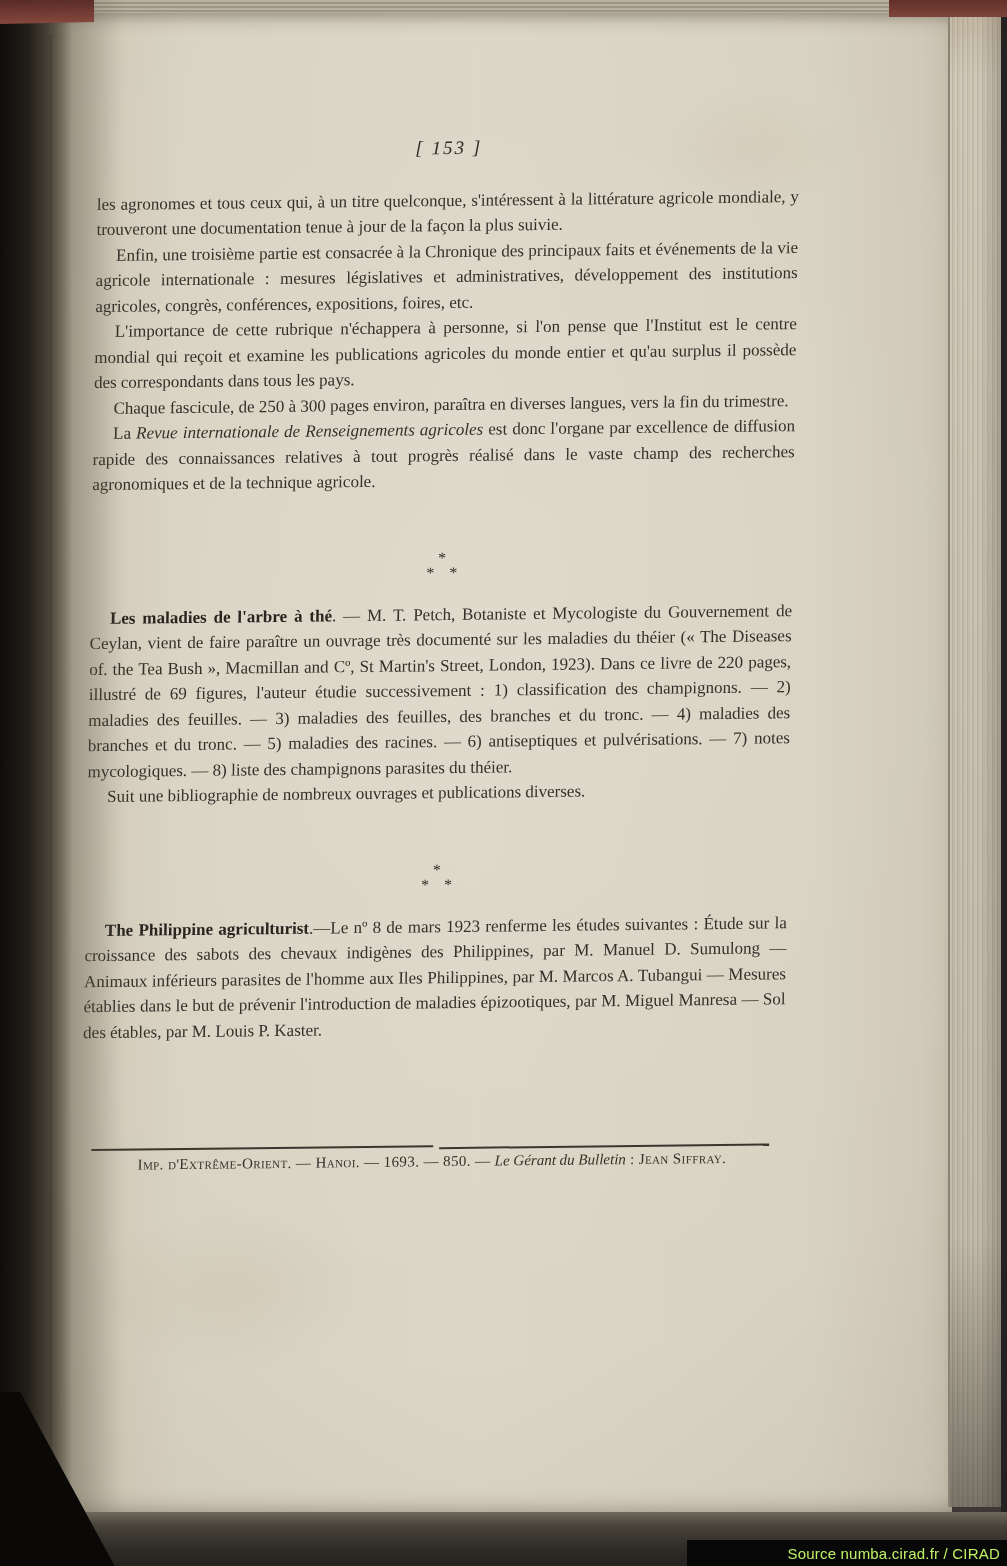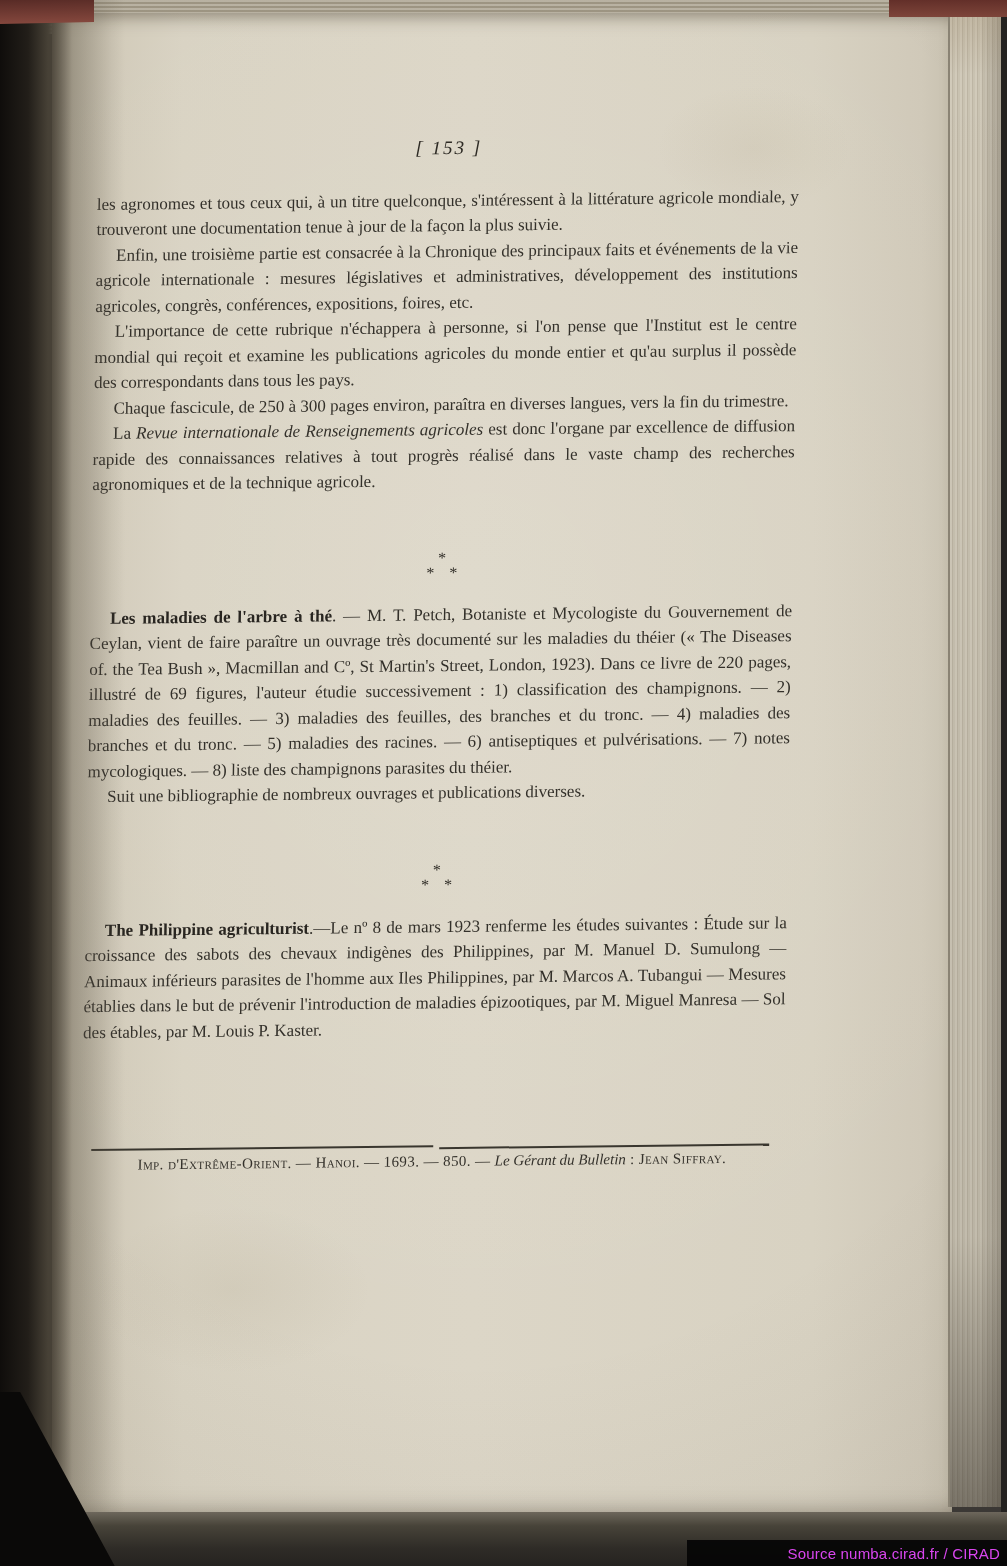--- a/index.html
+++ b/index.html
@@ -42,21 +42,21 @@
   .gutter { position:absolute; left:0; top:0; width:125px; height:1566px; z-index:5; pointer-events:none;
     background: linear-gradient(90deg, #0f0d0b 0px, #221e19 28px, #474136 48px, rgba(92,84,70,0.35) 72px, rgba(92,84,70,0) 125px); }
 
   
   .bottom-band { position:absolute; left:0; top:1512px; width:1007px; height:54px; z-index:5;
     background: linear-gradient(180deg, #6d675c 0px, #474339 14px, #2f2c27 36px, #252320 54px); }
   .wedge { position:absolute; left:0; top:1392px; width:155px; height:174px; background:#0a0908; z-index:6;
     clip-path: polygon(0 0, 13% 0, 74% 100%, 0 100%); }
 
   .source-bar { position:absolute; right:0; bottom:0; width:320px; height:26px; z-index:9;
-    background:rgba(5,5,5,0.93); color:#d946ef; display:flex; align-items:center; justify-content:flex-end;
+    background:rgba(5,5,5,0.93); color:#bef264; display:flex; align-items:center; justify-content:flex-end;
     padding-right:7px; box-sizing:border-box; font:15px/1 "Liberation Sans", sans-serif; letter-spacing:0.2px; }
 
   
   .text-block { position:absolute; left:46px; top:122px; width:702px; z-index:4;
     font-size:17px; line-height:25.5px; color:#33302a; text-align:justify;
     transform: rotate(-0.65deg) skewX(-1.6deg); transform-origin:350px 0; }
   .text-block p { margin:0; }
   .pagenum { text-align:center; font-style:italic; font-size:19px; letter-spacing:2px;
     margin:0 0 27px 0; color:#2e2b25; }
   .indent { text-indent:20px; }

